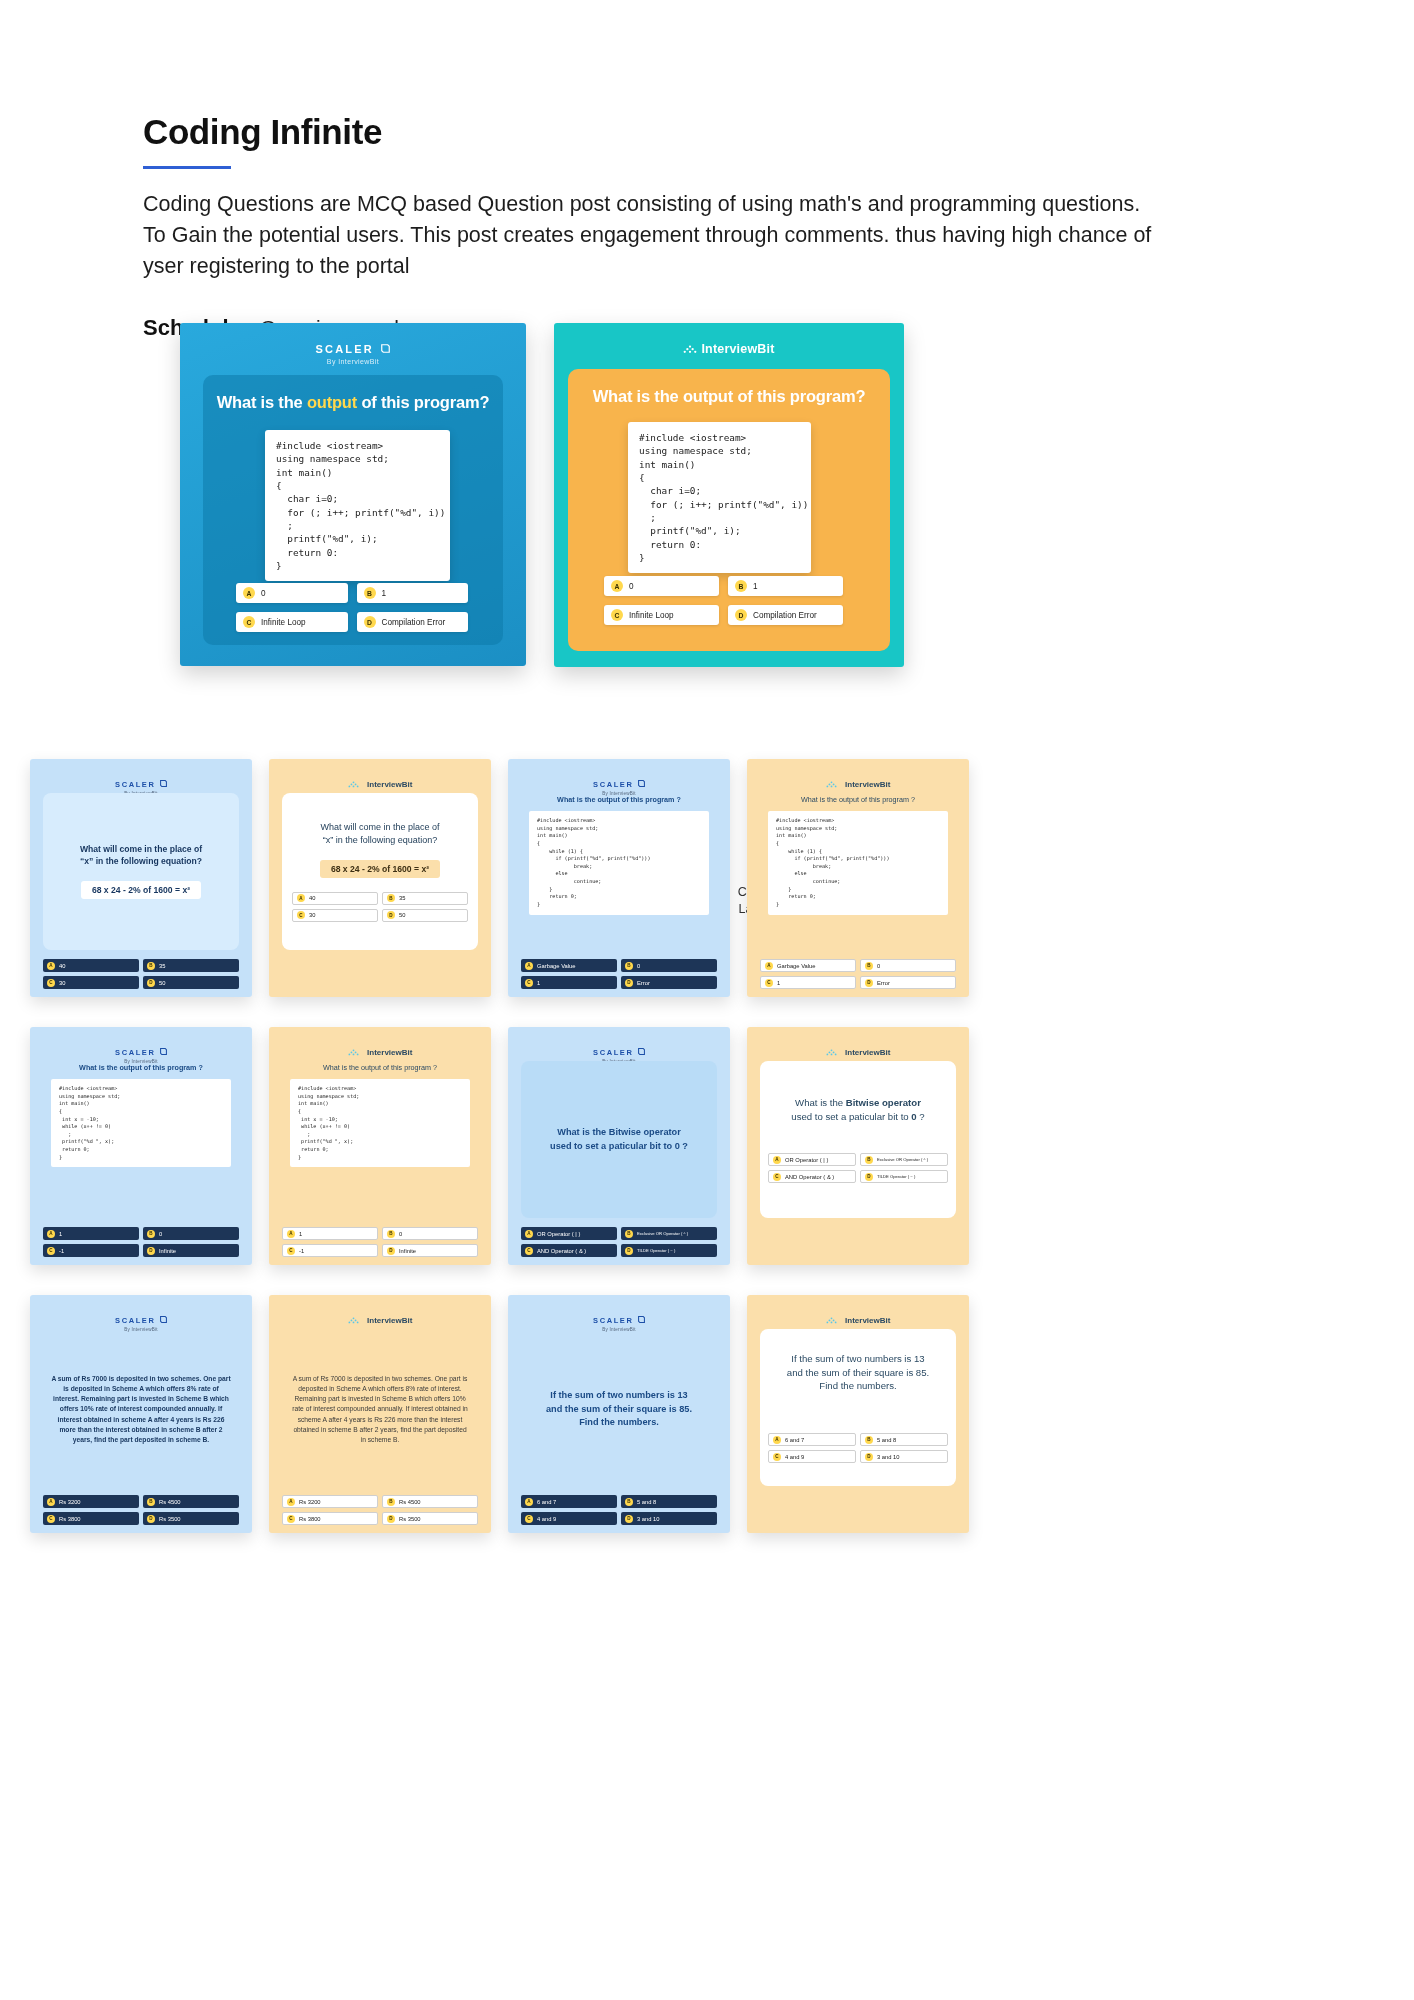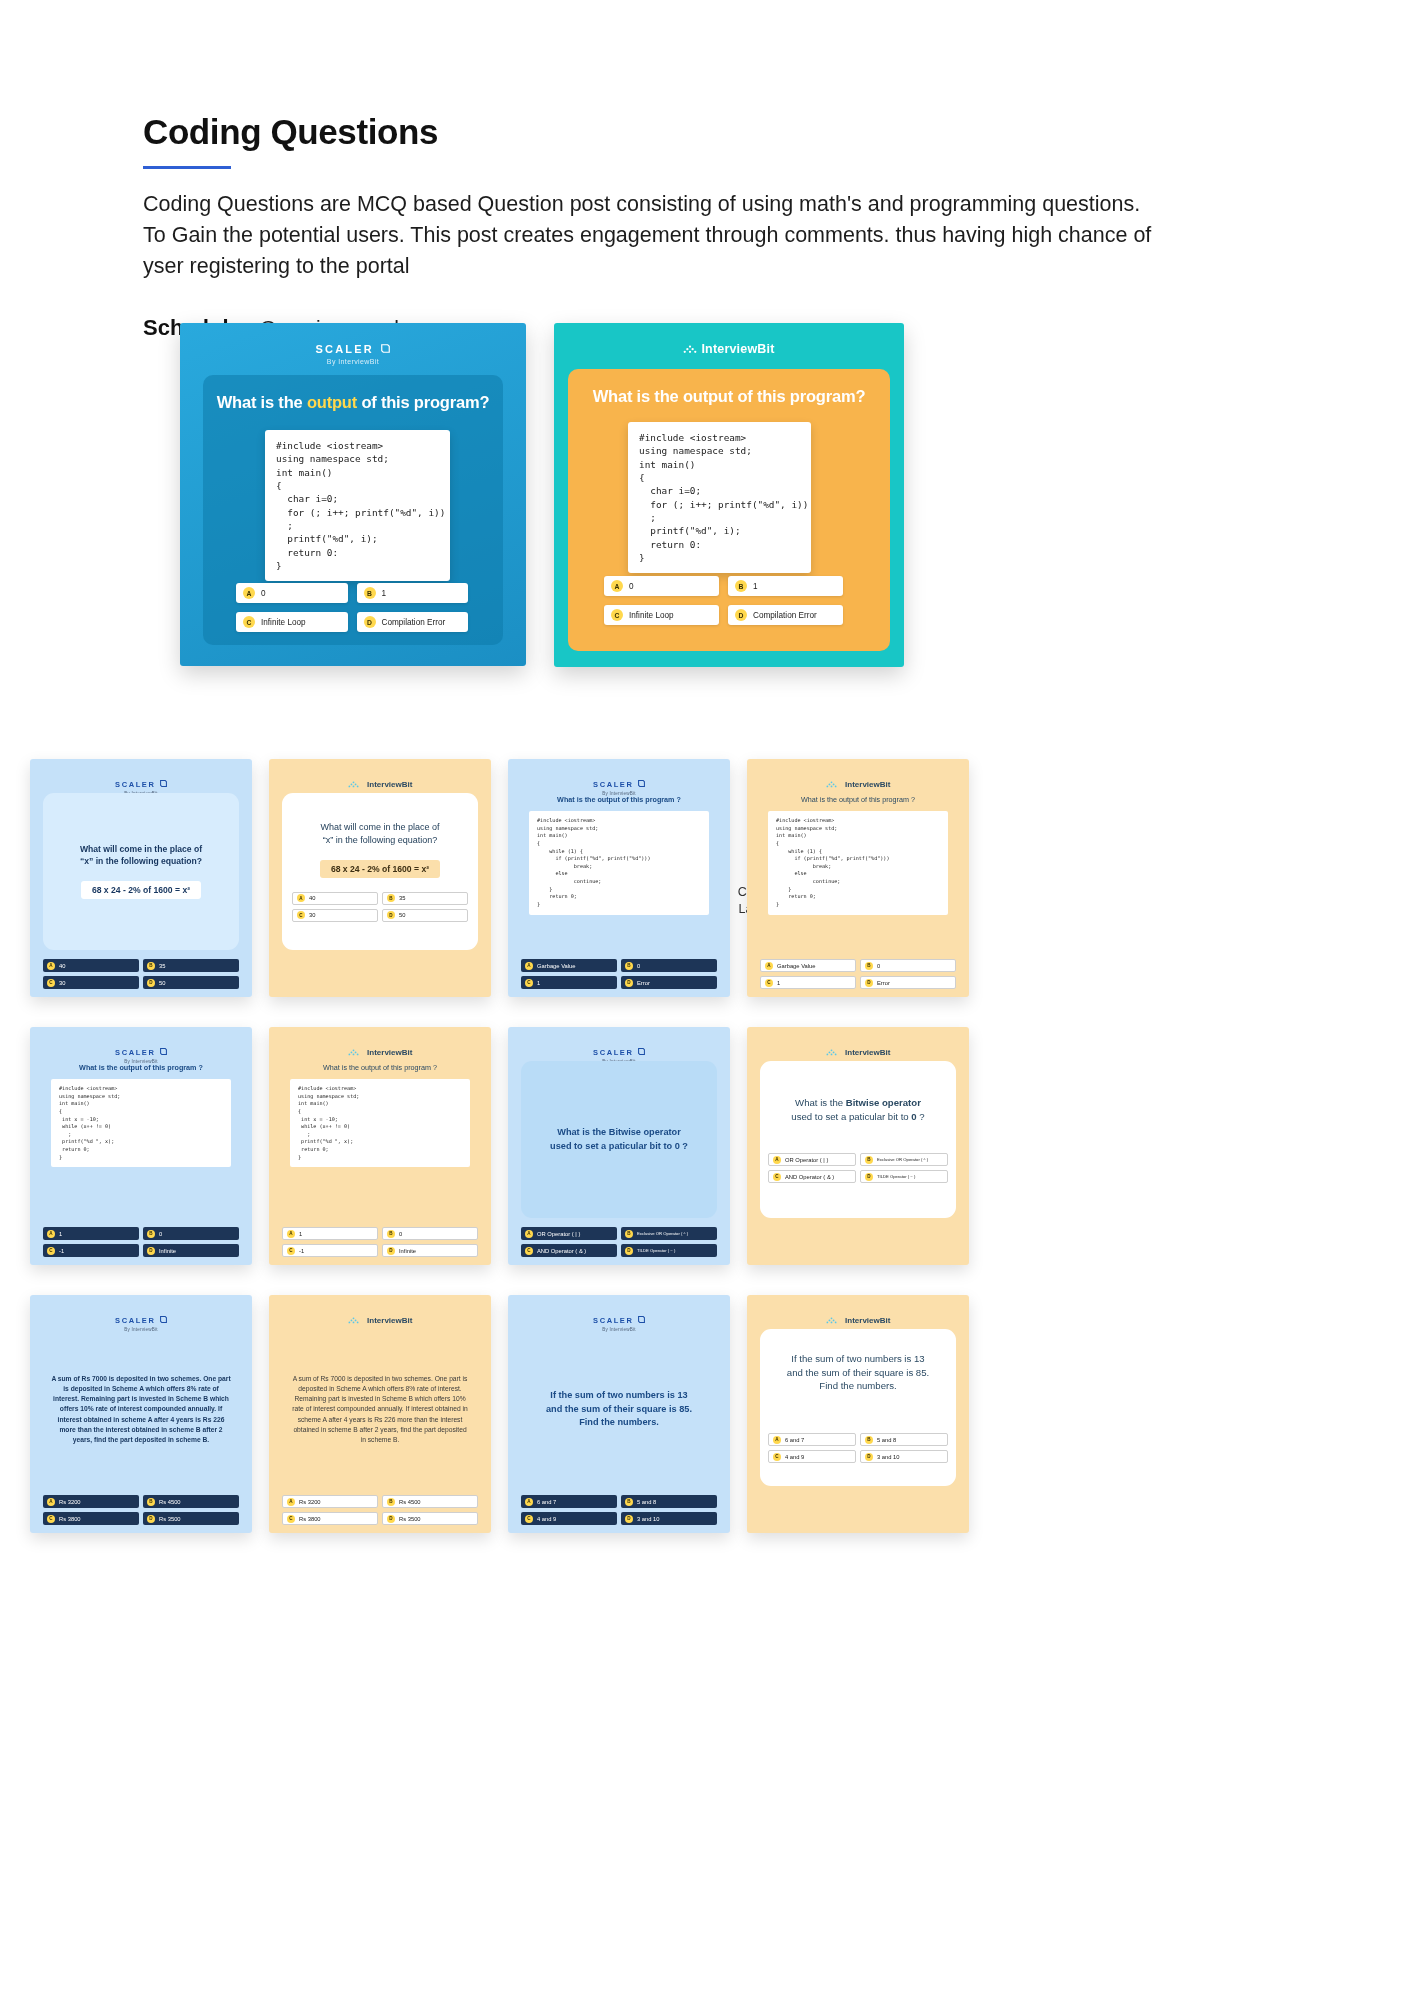--- a/index.html
+++ b/index.html
@@ -168,27 +168,27 @@
   .thumb.blue .t-ans { background:#1d3557; color:#ffffff; }
   .thumb.cream .t-ans { background:#ffffff; color:#222; border:1px solid #cfcfcf; }
   .t-badge {
     width:8px; height:8px; border-radius:50%; background:#ffd84d;
     color:#3a3000; font-size:4.6px; font-weight:bold;
     display:flex; align-items:center; justify-content:center; flex:0 0 8px;
   }
   .t-ans.tiny { font-size:4.2px; }
 
   .center { display:flex; align-items:center; justify-content:center; }
-  .col { display:flex; flex-direction:column;border-radius:11px; }
+  .col { display:flex; flex-direction:column; }
 </style>
 </head>
 <body>
 
 <div class="page-head">
-  <h1 class="page-title">Coding Questions</h1>
+  <h1 class="page-title">Coding Infinite</h1>
   <div class="title-rule"></div>
   <p class="page-desc">Coding Questions are MCQ based Question post consisting of using math's and programming questions. To Gain the potential users. This post creates engagement through comments. thus having high chance of yser registering to the portal</p>
   <div class="schedule-line">
     <span class="schedule-label">Schedule -</span>
     <span class="schedule-value">Once in a week</span>
   </div>
 </div>
 
 <div class="big-row">
 

